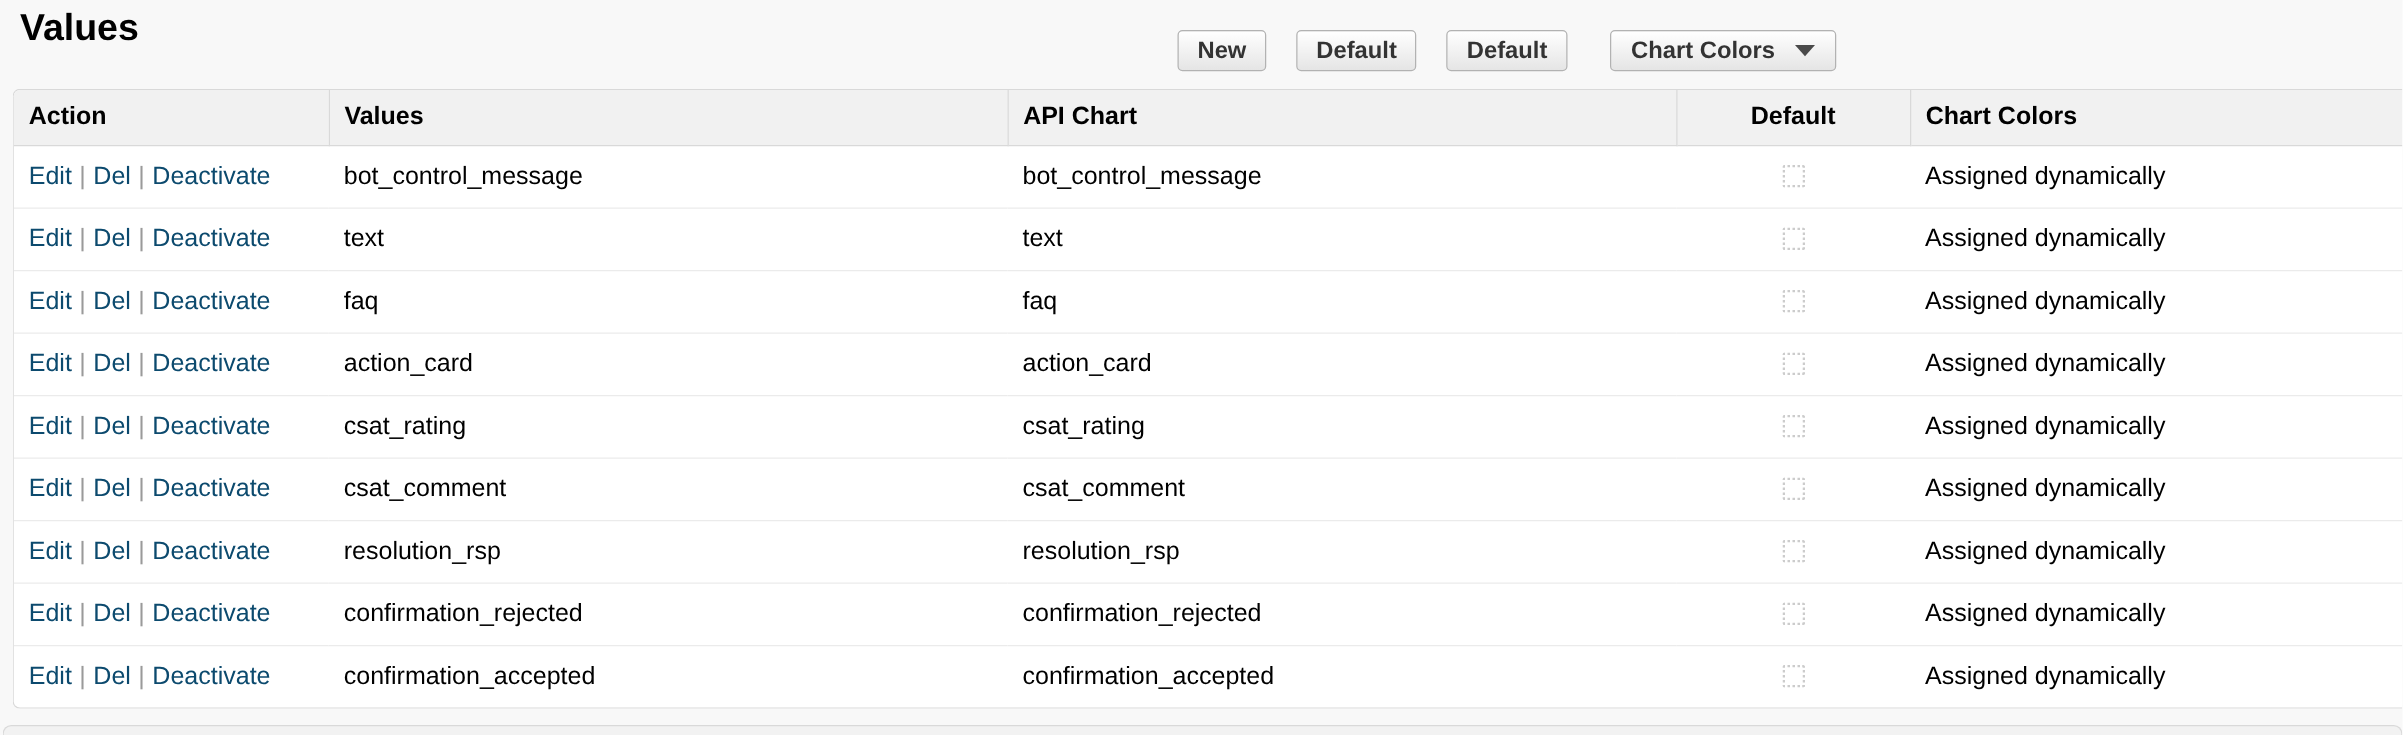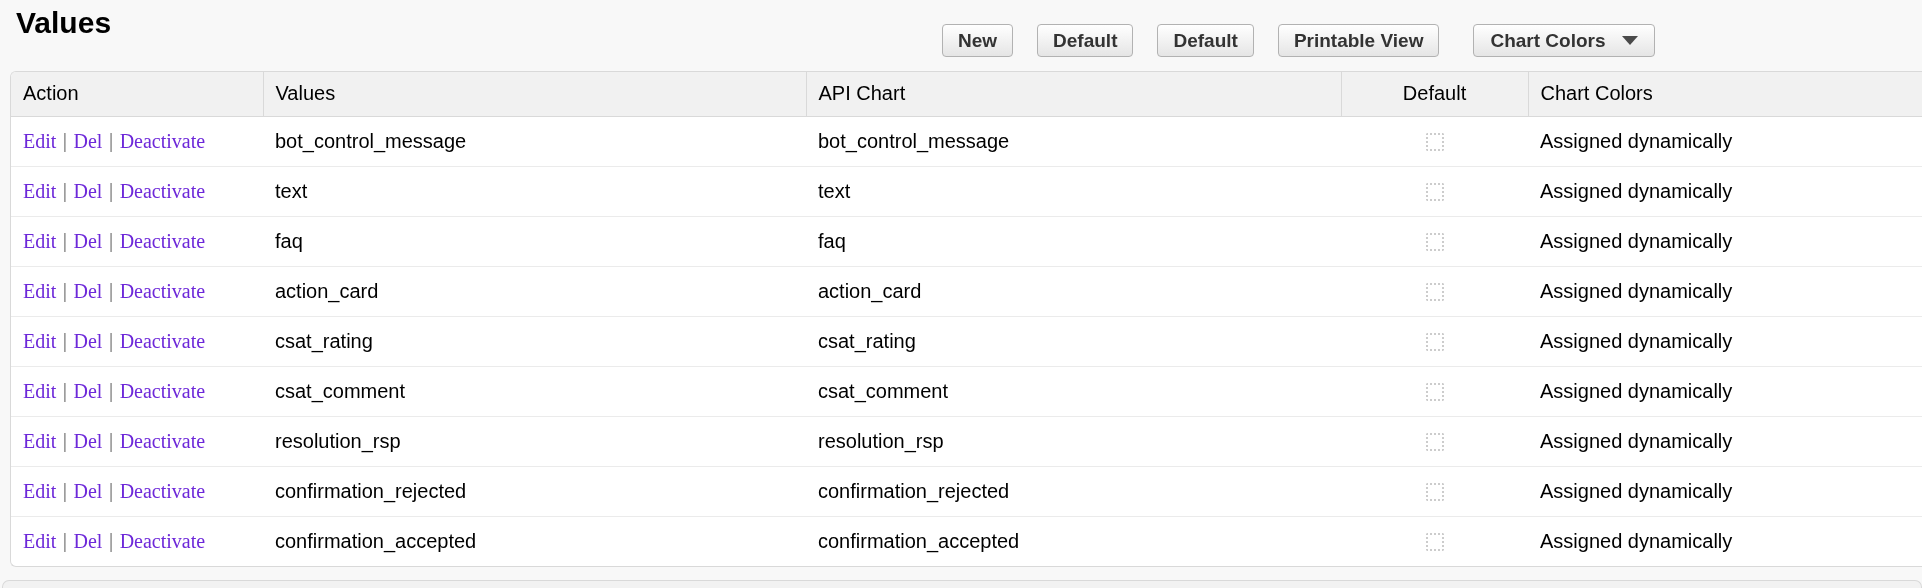--- a/index.html
+++ b/index.html
@@ -48,37 +48,37 @@
   table { width:100%; border-collapse:collapse; table-layout:fixed; }
   col.c-action { width:252px; }
   col.c-values { width:543px; }
   col.c-api    { width:535px; }
   col.c-default{ width:187px; }
   th {
     height:44px;
     background:#f1f1f1;
     border-bottom:1px solid #d9d9d9;
     border-right:1px solid #d9d9d9;
-    font-size:20px; font-weight:normal; color:#000;
+    font-size:20px; font-weight:bold; color:#000;
     text-align:left; padding:0 0 0 12px;
     vertical-align:middle;
   }
   th:last-child { border-right:none; }
   th.center { text-align:center; padding-left:0;margin-left:34px; }
   td {
     height:50px;
     border-bottom:1px solid #ebebeb;
     font-size:20px; color:#000;
     padding:0 0 0 12px;
     vertical-align:middle;
     white-space:nowrap; overflow:hidden;
   }
   tr:last-child td { border-bottom:none; }
   td.center { text-align:center; padding-left:0; }
-  a.link { color:#6d28d9; text-decoration:none; cursor:pointer;font-family:Liberation Serif, serif; }
+  a.link { color:#0c4a6e; text-decoration:none; cursor:pointer; }
   .sep { color:#9a9a9a; margin:0 6px; }
   .ro-checkbox {
     display:inline-block; width:18px; height:18px;
     border:2px dotted #cccccc; border-radius:2px;
     vertical-align:middle; background:transparent;
   }
   .next-section-top {
     position:absolute; top:580px; left:2px; width:1920px; height:8px;
     background:#f2f2f2;
     border:1px solid #d9d9d9; border-bottom:none;
@@ -87,21 +87,20 @@
 </style>
 </head>
 <body>
 
 <div class="page-title">Values</div>
 
 <div class="toolbar">
   <button class="btn">New</button>
   <button class="btn">Default</button>
   <button class="btn">Default</button>
-  <button class="btn">Printable View</button>
   <button class="btn btn-dropdown">
     <span>Chart Colors</span>
     <span class="caret-down"></span>
   </button>
 </div>
 
 <div class="table-wrap">
   <table>
     <colgroup>
       <col class="c-action">

